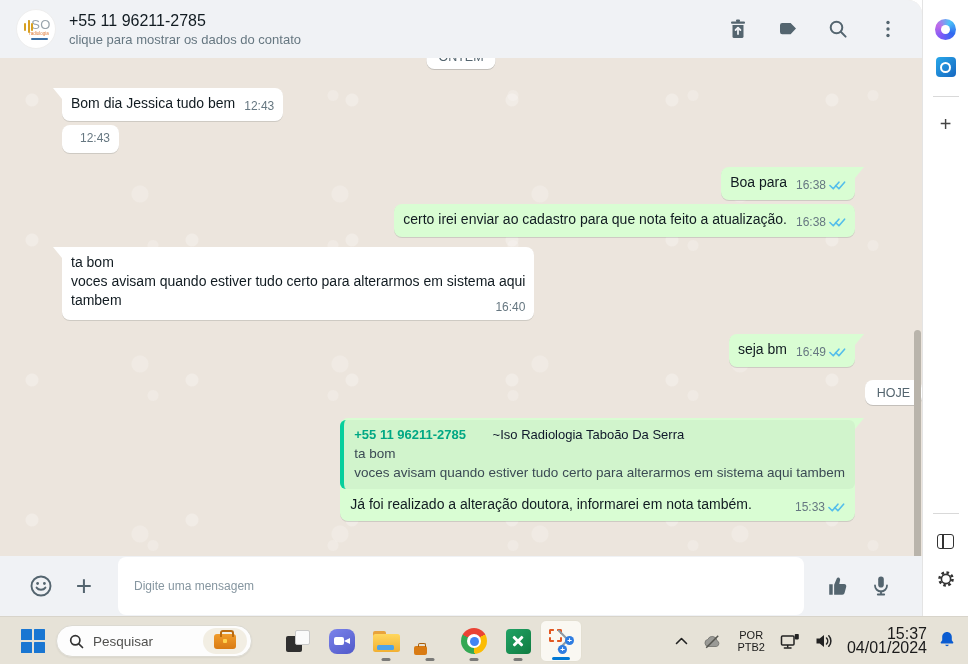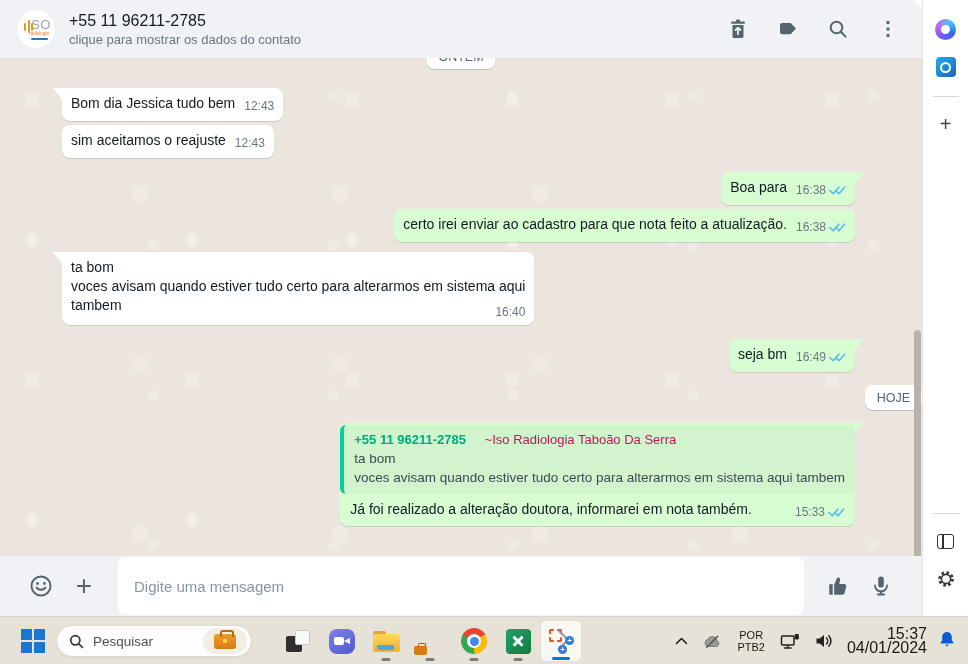--- a/index.html
+++ b/index.html
@@ -57,39 +57,39 @@
   .single { display:flex; align-items:flex-end; white-space:nowrap; }
   .msg-time { font-size:12px; color:#667781; margin-left:9px; line-height:14px; }
   .checks { margin-left:3px; margin-bottom:1px; }
   .multiline { padding-bottom:10px; }
   .multiline .line { white-space:nowrap; }
   .time-abs { position:absolute; right:9px; bottom:6px; margin:0; }
   .quote { background:#d1f4cc; border-left:4px solid #06cf9c; border-radius:6px; padding:5px 10px 7px;
            margin:-2px -5px 5px; cursor:pointer; }
   .quote-head { white-space:nowrap; font-size:13px; line-height:19px; }
   .quote-sender { color:#00a884; font-weight:bold; }
-  .quote-author { color:#be185d; margin-left:15px; font-weight:normal; }
+  .quote-author { color:#0f172a; margin-left:23px; font-weight:normal; }
   .quote .line { font-size:13.5px; color:#3b4a54; line-height:19px; white-space:nowrap; }
   .q-bubble { padding:4px 5px 7px; }
   .q-text-row { display:flex; align-items:flex-end; padding:1px 5px 0; white-space:nowrap; }
   .q-text-row .spacer { flex:1 1 auto; min-width:14px; }
   .scroll-thumb { position:absolute; right:1px; top:272px; width:7px; height:268px;
                   background:#b9b4ab; border-radius:4px; cursor:pointer; }
 
   
   .mt-first { margin-top:30px; } .mt-4 { margin-top:4px; } .mt-10 { margin-top:10px; }
   .mt-13 { margin-top:13px; } .mt-14 { margin-top:14px; }
 
   
   .composer { position:absolute; left:0; right:0; bottom:0; height:60px; background:#f0f2f5;
               display:flex; align-items:center; padding:0 24px 0 24px; gap:9px; z-index:5; }
   .comp-icon { width:34px; height:34px; display:flex; align-items:center; justify-content:center; cursor:pointer; flex:0 0 auto; }
   .plus-glyph { font-size:28px; color:#54656f; line-height:28px; font-weight:400; }
   .msg-input { flex:1 1 auto; height:58px; border:none; outline:none; background:#fff; border-radius:8px;
-               margin:0 8px; padding:0 16px; font-size:15px; color:#3b4a54; font-family:"Liberation Sans",sans-serif; }
+               margin:0 8px; padding:0 16px; font-size:12px; color:#3b4a54; font-family:"Liberation Sans",sans-serif; }
   .msg-input::placeholder { color:#8696a0; }
 
   
   .edge-sidebar { position:absolute; right:0; top:0; bottom:48px; width:46px; background:#fff;
                   border-left:1px solid #e4e4e4; display:flex; flex-direction:column; align-items:center; padding:14px 0; }
   .sb-btn { width:30px; height:30px; display:flex; align-items:center; justify-content:center; cursor:pointer; margin-bottom:8px; }
   .copilot { width:21px; height:21px; border-radius:50%;
              background:conic-gradient(from 210deg, #7a5af8, #c06ae8, #4cc3f7, #2f6af0, #7a5af8); position:relative; }
   .copilot::after { content:""; position:absolute; left:6px; top:6px; width:9px; height:9px; background:#fff; border-radius:50%; }
   .outlook { width:20px; height:20px; border-radius:4px; background:linear-gradient(135deg,#28a8ea,#1767c0); position:relative; }
@@ -222,21 +222,20 @@
 
         <div class="row in mt-first">
           <div class="bubble in tail-in single">
             <span>Bom dia Jessica tudo bem</span>
             <span class="msg-time">12:43</span>
           </div>
         </div>
 
         <div class="row in mt-4">
           <div class="bubble in single">
-            <span>sim aceitamos o reajuste</span>
             <span class="msg-time">12:43</span>
           </div>
         </div>
 
         <div class="row out mt-14">
           <div class="bubble out tail-out single">
             <span>Boa para</span>
             <span class="msg-time">16:38</span>
             <svg class="checks" width="17" height="11" viewBox="0 0 18 11">
               <polyline points="1,5.5 4.5,9 10.5,2" fill="none" stroke="#53bdeb" stroke-width="1.7" stroke-linecap="round" stroke-linejoin="round"></polyline>

